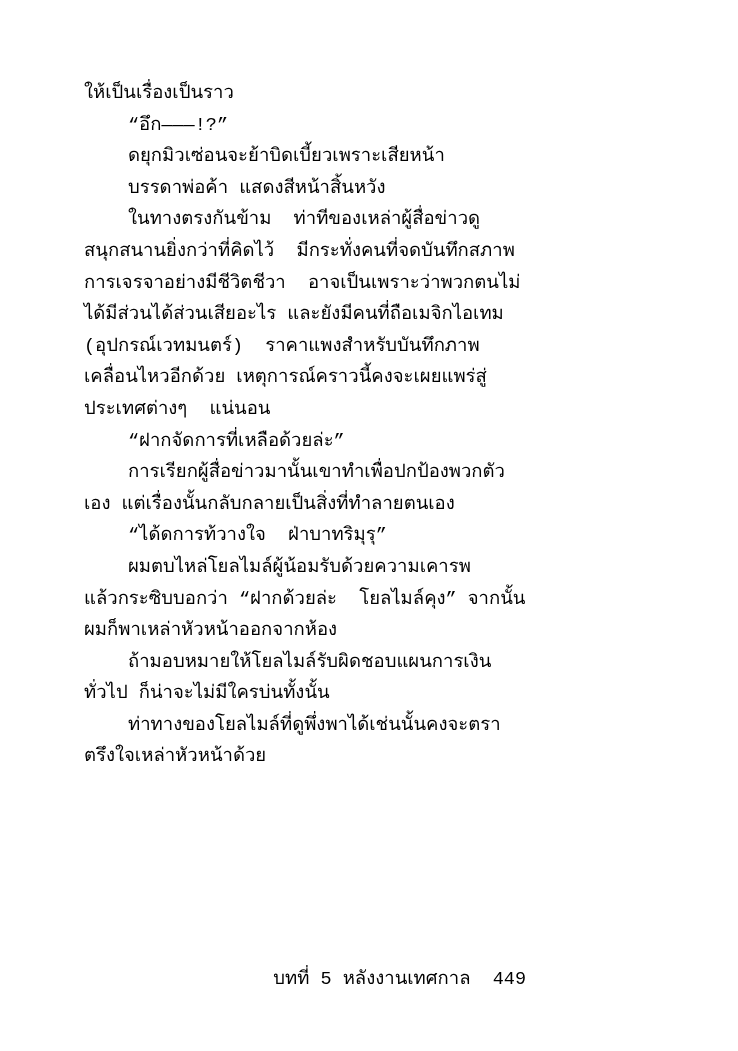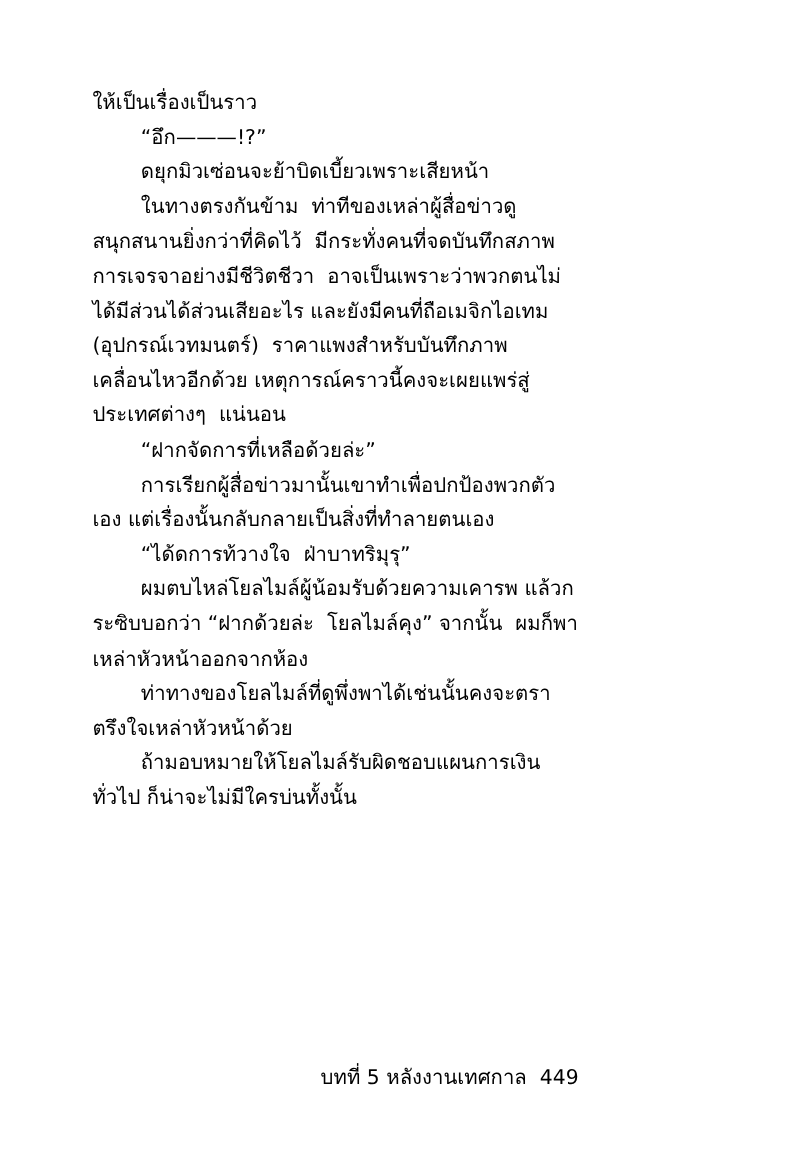--- a/index.html
+++ b/index.html
@@ -14,20 +14,21 @@
     color: #000000;
     position: relative;
     overflow: hidden;
   }
   .page {
     width: 610px;
     height: 1051px;
     box-sizing: border-box;
     padding: 78px 84px 0 84px;
     position: relative;
+    font-family: Liberation Mono, monospace;
   }
   .body-text {
     font-size: 18.5px;
     line-height: 31.6px;
     text-align: left;
     color: #000;
     letter-spacing: 0px;
   }
   .para {
     margin: 0;
@@ -49,22 +50,23 @@
   }
 </style>
 </head>
 <body>
 
 <div class="page">
   <div class="body-text">
     <p class="para">ให้เป็นเรื่องเป็นราว</p>
     <p class="para indent">“อึก———!?”</p>
     <p class="para indent">ดยุกมิวเซ่อนจะย้าบิดเบี้ยวเพราะเสียหน้า</p>
+    <p class="para indent">บรรดาพ่อค้า แสดงสีหน้าสิ้นหวัง</p>
     <p class="para indent">ในทางตรงกันข้าม  ท่าทีของเหล่าผู้สื่อข่าวดูสนุกสนานยิ่งกว่าที่คิดไว้  มีกระทั่งคนที่จดบันทึกสภาพการเจรจาอย่างมีชีวิตชีวา  อาจเป็นเพราะว่าพวกตนไม่ได้มีส่วนได้ส่วนเสียอะไร และยังมีคนที่ถือเมจิกไอเทม (อุปกรณ์เวทมนตร์)  ราคาแพงสำหรับบันทึกภาพเคลื่อนไหวอีกด้วย เหตุการณ์คราวนี้คงจะเผยแพร่สู่ประเทศต่างๆ  แน่นอน</p>
     <p class="para indent">“ฝากจัดการที่เหลือด้วยล่ะ”</p>
     <p class="para indent">การเรียกผู้สื่อข่าวมานั้นเขาทำเพื่อปกป้องพวกตัวเอง แต่เรื่องนั้นกลับกลายเป็นสิ่งที่ทำลายตนเอง</p>
     <p class="para indent">“ได้ดการท้วางใจ  ฝ่าบาทริมุรุ”</p>
     <p class="para indent">ผมตบไหล่โยลไมล์ผู้น้อมรับด้วยความเคารพ แล้วกระซิบบอกว่า “ฝากด้วยล่ะ  โยลไมล์คุง” จากนั้น  ผมก็พาเหล่าหัวหน้าออกจากห้อง</p>
+    <p class="para indent">ถ้ามอบหมายให้โยลไมล์รับผิดชอบแผนการเงินทั่วไป ก็น่าจะไม่มีใครบ่นทั้งนั้น</p>
     <p class="para indent">ท่าทางของโยลไมล์ที่ดูพึ่งพาได้เช่นนั้นคงจะตราตรึงใจเหล่าหัวหน้าด้วย</p>
-    <p class="para indent">ถ้ามอบหมายให้โยลไมล์รับผิดชอบแผนการเงินทั่วไป ก็น่าจะไม่มีใครบ่นทั้งนั้น</p>
   </div>
   <div class="footer">บทที่ 5 หลังงานเทศกาล  449</div>
 </div>
 
 </body></html>

